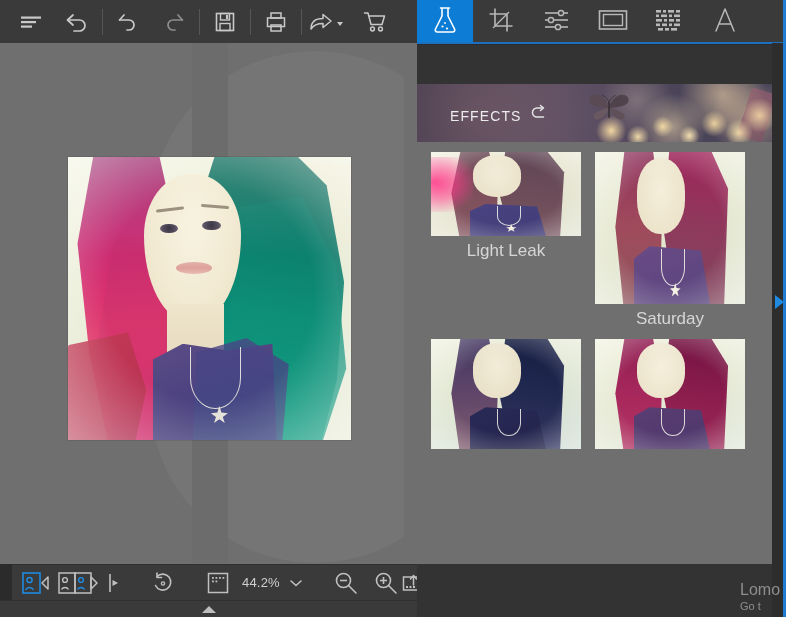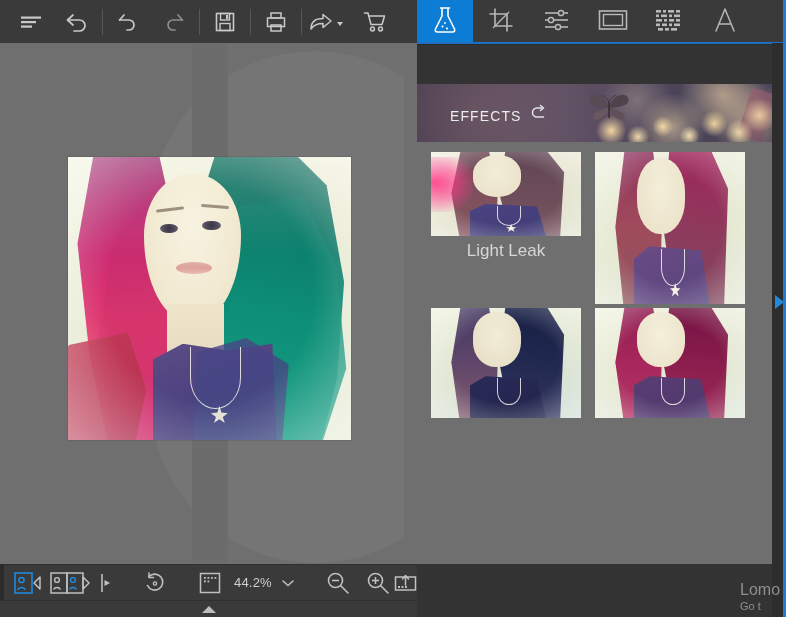--- a/index.html
+++ b/index.html
@@ -246,21 +246,21 @@
     position: absolute; inset: 0;
     background: radial-gradient(ellipse at 50% 48%, rgba(255,255,255,0) 52%, rgba(255,255,255,.42) 100%);
   }
   .p-glow {
     position: absolute; inset: 0;
     background: linear-gradient(180deg, rgba(255,255,240,.18) 0%, rgba(255,255,240,0) 35%);
   }
 
   
   .bottombar {
-    position: absolute; left: 4px; top: 564px;
+    position: absolute; left: 12px; top: 564px;
     width: 417px; height: 36px;
     background: #3a3a3a;
     display: flex; align-items: center;
     border-top: 1px solid #2f2f2f;
   }
   .bb-btn {
     height: 36px;
     display: flex; align-items: center; justify-content: center;
     padding: 0 4px;
     cursor: default;
@@ -849,20 +849,21 @@
               <div class="t-bg" style="background:linear-gradient(160deg,#eff0de 0%,#e4e7d0 55%,#e2e6d4 100%)"></div>
               <div class="t-hairA" style="background:linear-gradient(178deg,#8c2f5c 0%,#a04a5c 45%,#8a5a5e 100%)"></div>
               <div class="t-hairB" style="background:linear-gradient(190deg,#a3205a 0%,#8e3a5c 48%,#7b4a5c 100%)"></div>
               <div class="t-face" style="background:radial-gradient(ellipse at 50% 42%,#f4eeda 0%,#e9dfc4 100%)"></div>
               <div class="t-shirt" style="background:linear-gradient(160deg,#6a4b86 0%,#55427a 100%)"></div>
               <div class="t-chain"></div>
               <div class="t-pend"></div>
               <div class="t-vig"></div>
             </div>
           </div>
+          <div class="thumb-label">Saturday</div>
         </div>
 
         <div class="thumb-cell big">
           <div class="thumb-img" style="height:110px">
             <div class="t">
               <div class="t-bg" style="background:linear-gradient(160deg,#eef0dc 0%,#dfe6d2 50%,#cfdcd4 100%)"></div>
               <div class="t-hairA" style="background:linear-gradient(178deg,#3e3560 0%,#62476a 50%,#8a6470 100%)"></div>
               <div class="t-hairB" style="background:linear-gradient(190deg,#121a3e 0%,#232a52 50%,#3a3a66 100%)"></div>
               <div class="t-face" style="background:radial-gradient(ellipse at 50% 42%,#f2ecd8 0%,#e5dcc2 100%)"></div>
               <div class="t-shirt" style="background:linear-gradient(160deg,#2a2a58 0%,#1f2248 100%)"></div>

